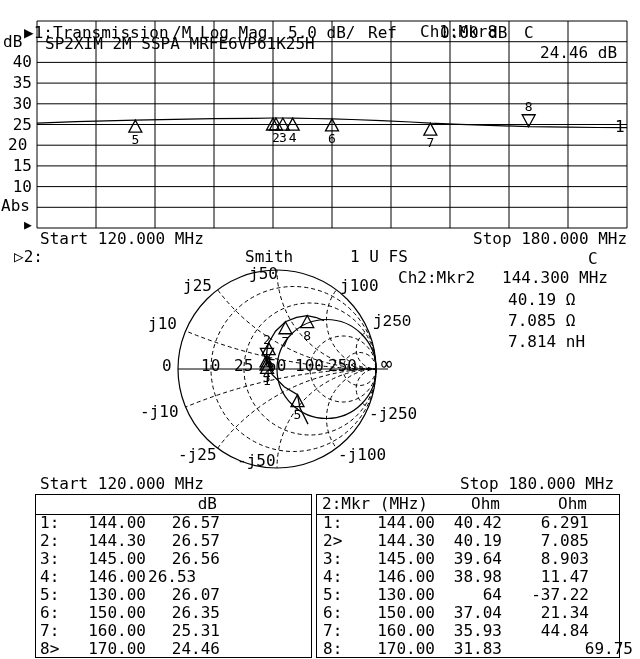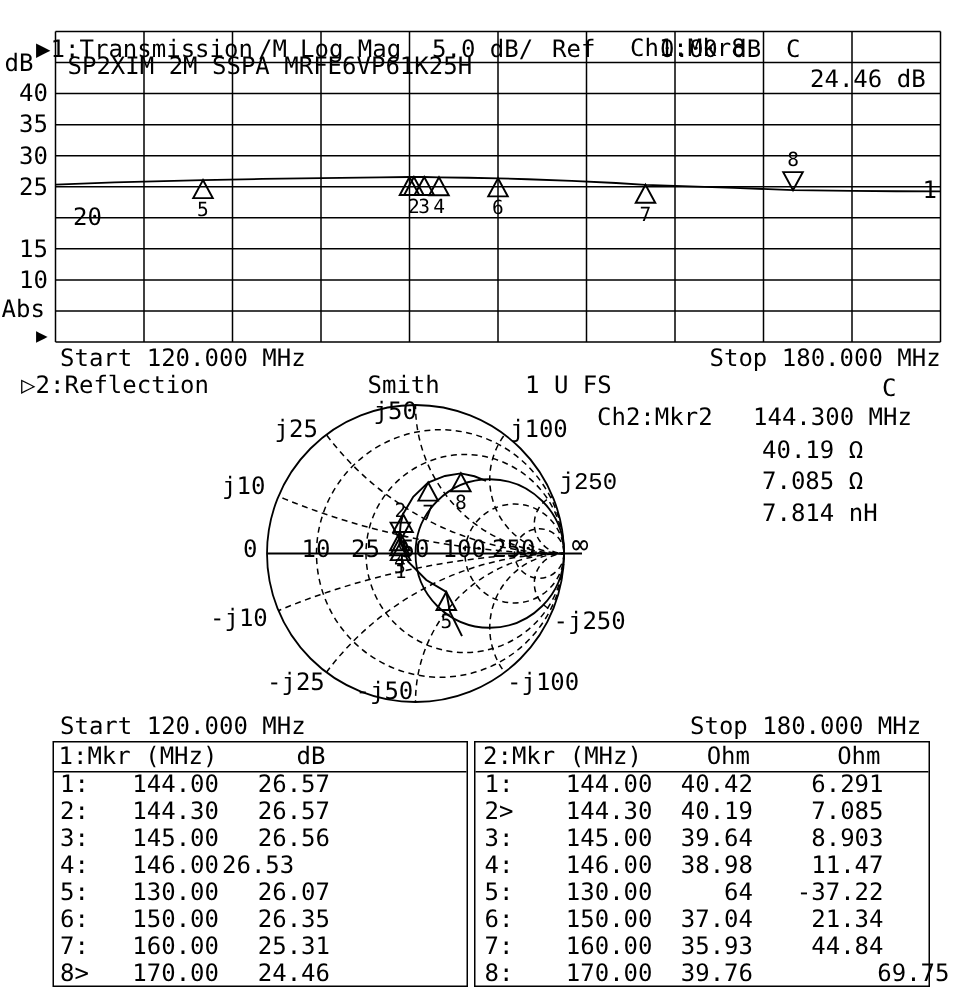--- a/index.html
+++ b/index.html
@@ -65,38 +65,37 @@
       <polygon points="491.6666666666667,105.73559999999999 485.1666666666667,93.73559999999999 498.1666666666667,93.73559999999999" fill="none" stroke="#000" stroke-width="1.3"></polygon>
       <text x="491.6666666666667" y="89.73559999999999" text-anchor="middle" font-size="13" font-family="DejaVu Sans Mono, Liberation Mono, monospace" fill="#000">8</text>
     </svg>
 
   <div class="t" style="left:3px;top:33px">dB</div>
   <div id="ylabels">
       <div class="t" style="left: 8px; top: 53.4px; width: 24px; text-align: right;">40</div>
       <div class="t" style="left: 8px; top: 74.1px; width: 24px; text-align: right;">35</div>
       <div class="t" style="left: 8px; top: 94.8px; width: 24px; text-align: right;">30</div>
       <div class="t" style="left: 8px; top: 115.5px; width: 24px; text-align: right;">25</div>
-      <div class="t" style="left: 8px; top: 136.2px; width: 24px; text-align: right; margin-left: 36px;">20</div>
+      <div class="t" style="left: 8px; top: 136.2px; width: 24px; text-align: left;">20</div>
       <div class="t" style="left: 8px; top: 156.9px; width: 24px; text-align: right;">15</div>
       <div class="t" style="left: 8px; top: 177.6px; width: 24px; text-align: right;">10</div>
     </div>
   <div class="t" style="left:1px;top:197px">Abs</div>
 
   <div class="t" style="left:45px;top:35px">SP2XIM 2M SSPA MRFE6VP61K25H</div>
   <div class="t" style="left:420px;top:23px">Ch1:Mkr8</div>
   <div class="t" style="left:540px;top:44px">24.46 dB</div>
 
   <div class="t" style="left:615px;top:118px">1</div>
   <div class="t" style="left:24px;top:216px;font-size:13px">▶</div>
 
   <div class="t" style="left:40px;top:230px">Start 120.000 MHz</div>
   <div class="t" style="left:473px;top:230px">Stop 180.000 MHz</div>
 
   <div class="t" style="left:14px;top:248px">▷2:</div>
-  <div class="t" style="left:43px;top:248px">Reflection</div>
   <div class="t" style="left:245px;top:248px">Smith</div>
   <div class="t" style="left:350px;top:248px">1 U FS</div>
   <div class="t" style="left:588px;top:250px">C</div>
 
   <svg id="smith-svg" style="left:130px;top:258px" width="290" height="230" viewBox="0 0 290 230">
       <defs>
         <clipPath id="smclip">
           <circle cx="147" cy="111" r="99"></circle>
         </clipPath>
       </defs>
@@ -204,21 +203,20 @@
           <div class="cell" style="left: 28px; top: 0px; width: 82px; text-align: right;">160.00</div>
           <div class="cell" style="left: 112px; top: 0px; width: 72px; text-align: right;">25.31</div>
         </div>
         <div style="position: absolute; left: 0px; top: 145px; width: 100%; height: 18px;">
           <div class="cell" style="left: 4px; top: 0px; width: 30px; text-align: left;">8&gt;</div>
           <div class="cell" style="left: 28px; top: 0px; width: 82px; text-align: right;">170.00</div>
           <div class="cell" style="left: 112px; top: 0px; width: 72px; text-align: right;">24.46</div>
         </div>
       </div>
   </div>
-  <div class="t" style="left:39px;top:495px">1:Mkr (MHz)</div>
   <div class="t" style="left:147px;top:495px;width:70px;text-align:right">dB</div>
 
   <div class="box" style="left:316px;top:494px;width:304px;height:164px">
     <div class="hline" style="left:0;top:19px;width:302px"></div>
     <div id="t2-rows">
         <div style="position: absolute; left: 0px; top: 19px; width: 100%; height: 18px;">
           <div class="cell" style="left: 6px; top: 0px; width: 30px; text-align: left;">1:</div>
           <div class="cell" style="left: 36px; top: 0px; width: 82px; text-align: right;">144.00</div>
           <div class="cell" style="left: 103px; top: 0px; width: 82px; text-align: right;">40.42</div>
           <div class="cell" style="left: 180px; top: 0px; width: 92px; text-align: right;">6.291</div>
@@ -255,21 +253,21 @@
         </div>
         <div style="position: absolute; left: 0px; top: 127px; width: 100%; height: 18px;">
           <div class="cell" style="left: 6px; top: 0px; width: 30px; text-align: left;">7:</div>
           <div class="cell" style="left: 36px; top: 0px; width: 82px; text-align: right;">160.00</div>
           <div class="cell" style="left: 103px; top: 0px; width: 82px; text-align: right;">35.93</div>
           <div class="cell" style="left: 180px; top: 0px; width: 92px; text-align: right;">44.84</div>
         </div>
         <div style="position: absolute; left: 0px; top: 145px; width: 100%; height: 18px;">
           <div class="cell" style="left: 6px; top: 0px; width: 30px; text-align: left;">8:</div>
           <div class="cell" style="left: 36px; top: 0px; width: 82px; text-align: right;">170.00</div>
-          <div class="cell" style="left: 103px; top: 0px; width: 82px; text-align: right;">39.76</div>
+          <div class="cell" style="left: 103px; top: 0px; width: 82px; text-align: right;">31.83</div>
           <div class="cell" style="left: 180px; top: 0px; width: 92px; text-align: right; padding-left: 44px;">69.75</div>
         </div>
       </div>
   </div>
   <div class="t" style="left:322px;top:495px">2:Mkr (MHz)</div>
   <div class="t" style="left:420px;top:495px;width:80px;text-align:right">Ohm</div>
   <div class="t" style="left:497px;top:495px;width:90px;text-align:right">Ohm</div>
 
 </div>
 

